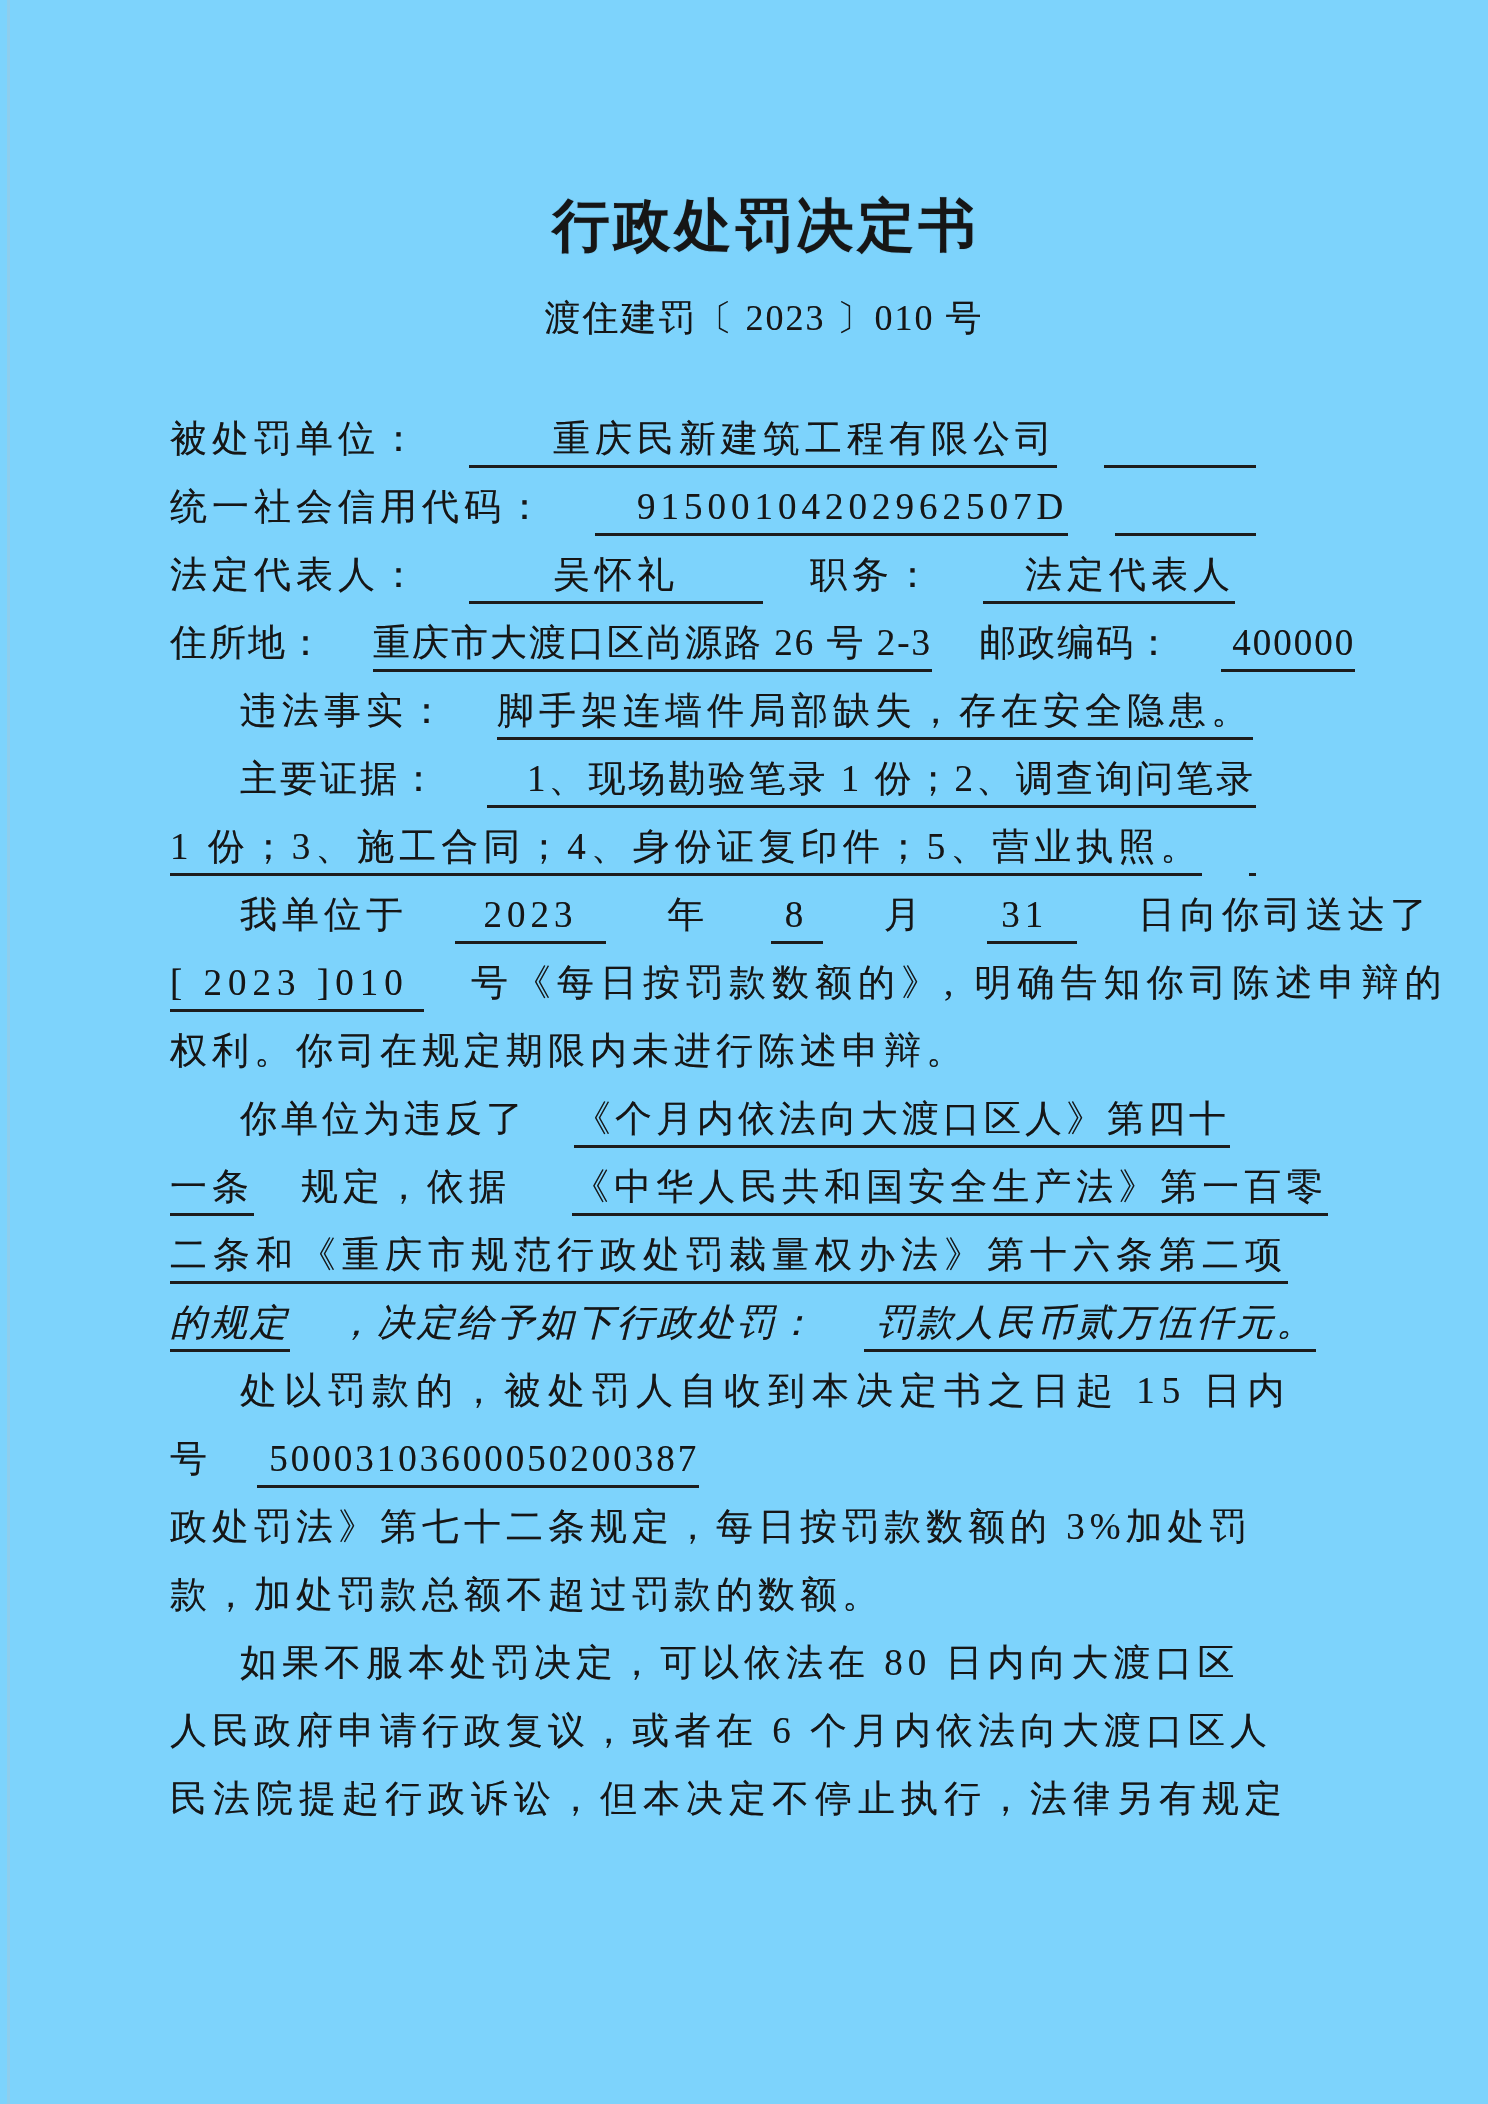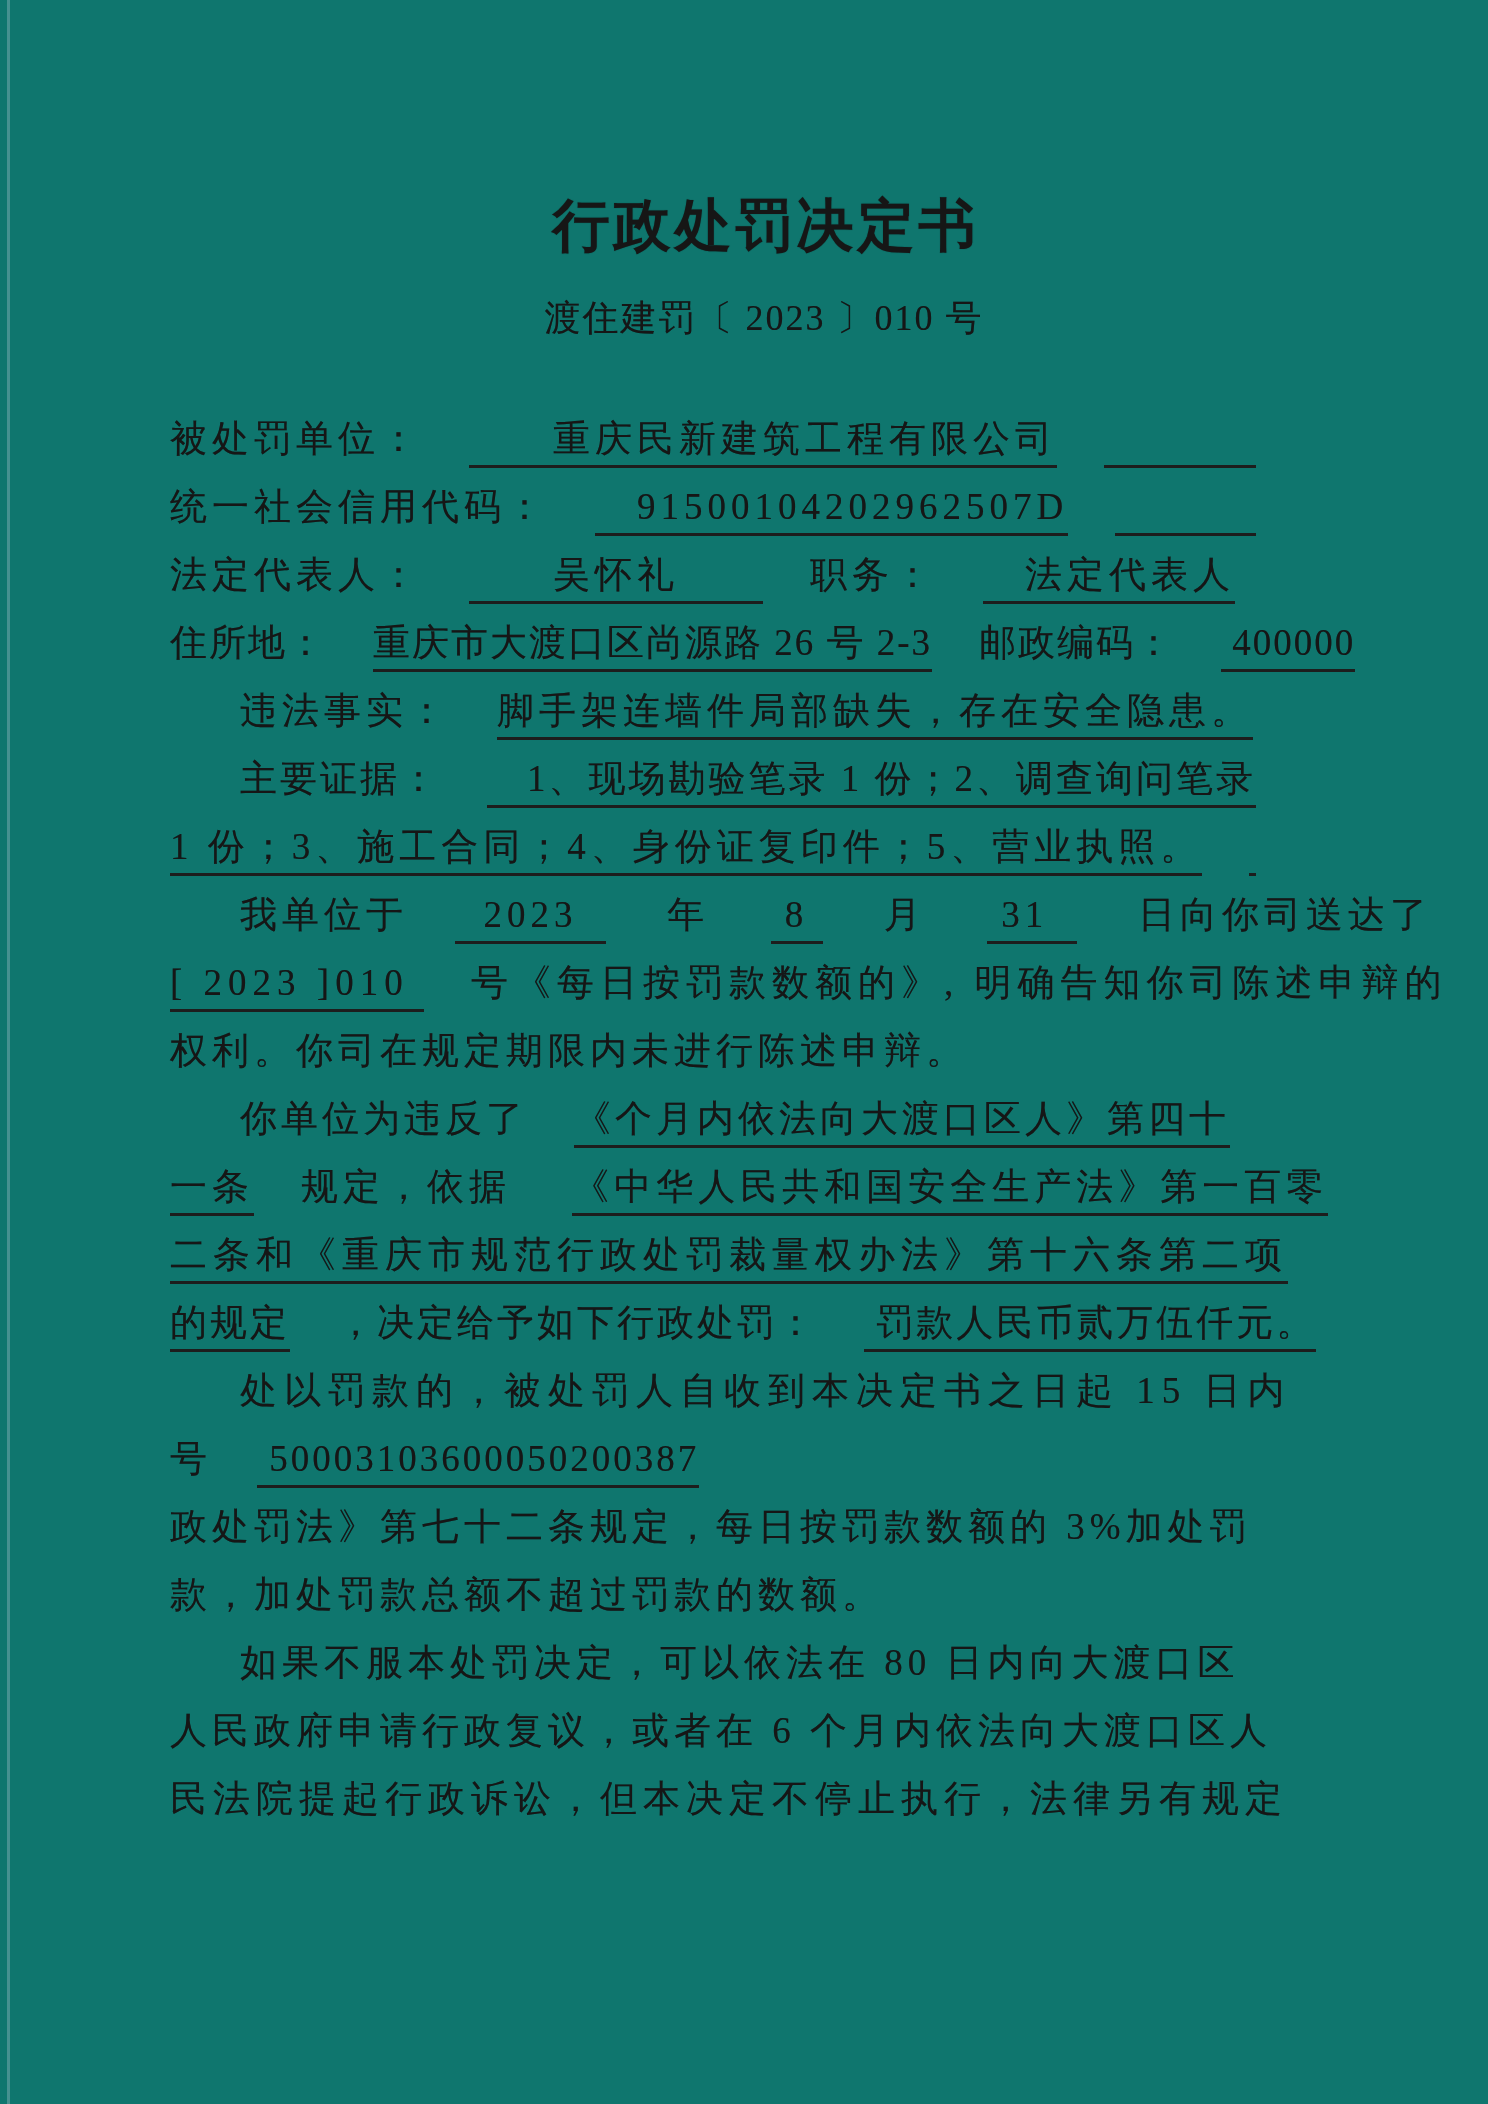--- a/index.html
+++ b/index.html
@@ -4,21 +4,21 @@
 <style>
   html,body{margin:0;padding:0;}
   body{
     width:1488px;height:2104px;
     background:#f2f2f0;
     font-family:"Liberation Serif","DejaVu Serif",serif;
   }
   .page{
     position:relative;
     width:1488px;height:2104px;
-    background:#0f766e;
+    background:#7dd3fc;
     color:#161616;
     overflow:hidden;
   }
   
   .page::before{
     content:"";
     position:absolute;left:7px;top:0;bottom:0;width:3px;
     background:rgba(175,198,208,0.35);
   }
   .doc-title{
@@ -72,21 +72,21 @@
       <div class="line" style="letter-spacing: 2px;"><span class="seg">住所地：</span><span class="seg u">重庆市大渡口区尚源路 26 号 2-3</span><span class="seg">邮政编码：</span><span class="seg u"> 400000</span><span class="seg u fill"></span></div>
       <div class="line indent"><span class="seg">违法事实：</span><span class="seg u">脚手架连墙件局部缺失，存在安全隐患。</span><span class="seg u fill"></span></div>
       <div class="line indent" style="letter-spacing: 3px;"><span class="seg">主要证据：</span><span class="seg u">　1、现场勘验笔录 1 份；2、调查询问笔录</span><span class="seg u fill"></span></div>
       <div class="line"><span class="seg u">1 份；3、施工合同；4、身份证复印件；5、营业执照。</span><span class="seg u fill"></span></div>
       <div class="line indent"><span class="seg">我单位于</span><span class="seg u">  2023  </span><span class="seg"> 年 </span><span class="seg u"> 8 </span><span class="seg"> 月 </span><span class="seg u"> 31  </span><span class="seg"> 日向你司送达了</span><span class="seg u" style="width: 46px;"></span></div>
       <div class="line" style="letter-spacing: 6px;"><span class="seg u">[ 2023 ]010 </span><span class="seg">号《每日按罚款数额的》, 明确告知你司陈述申辩的</span></div>
       <div class="line"><span class="seg">权利。你司在规定期限内未进行陈述申辩。</span></div>
       <div class="line indent" style="letter-spacing: 4px;"><span class="seg">你单位为违反了</span><span class="seg u">《个月内依法向大渡口区人》第四十</span><span class="seg u fill"></span></div>
       <div class="line"><span class="seg u">一条</span><span class="seg">规定，依据 </span><span class="seg u">《中华人民共和国安全生产法》第一百零</span><span class="seg u fill"></span></div>
       <div class="line" style="letter-spacing: 6px;"><span class="seg u">二条和《重庆市规范行政处罚裁量权办法》第十六条第二项</span><span class="seg u fill"></span></div>
-      <div class="line" style="letter-spacing: 3px;"><span class="seg u">的规定</span><span class="seg">，决定给予如下行政处罚：</span><span class="seg u"> 罚款人民币贰万伍仟元。</span><span class="seg u fill"></span></div>
+      <div class="line" style="letter-spacing: 3px; font-style: italic;"><span class="seg u">的规定</span><span class="seg">，决定给予如下行政处罚：</span><span class="seg u"> 罚款人民币贰万伍仟元。</span><span class="seg u fill"></span></div>
       <div class="line indent" style="letter-spacing: 7px; font-family: Liberation Serif, serif;"><span class="seg">处以罚款的，被处罚人自收到本决定书之日起 15 日内</span></div>
       <div class="line" style="letter-spacing: 3px;"><span class="seg">号</span><span class="seg u"> 50003103600050200387</span></div>
       <div class="line"><span class="seg">政处罚法》第七十二条规定，每日按罚款数额的 3%加处罚</span></div>
       <div class="line"><span class="seg">款，加处罚款总额不超过罚款的数额。</span></div>
       <div class="line indent"><span class="seg">如果不服本处罚决定，可以依法在 80 日内向大渡口区</span></div>
       <div class="line"><span class="seg">人民政府申请行政复议，或者在 6 个月内依法向大渡口区人</span></div>
       <div class="line" style="letter-spacing: 6px;"><span class="seg">民法院提起行政诉讼，但本决定不停止执行，法律另有规定</span></div>
     </div>
 </div>
 

